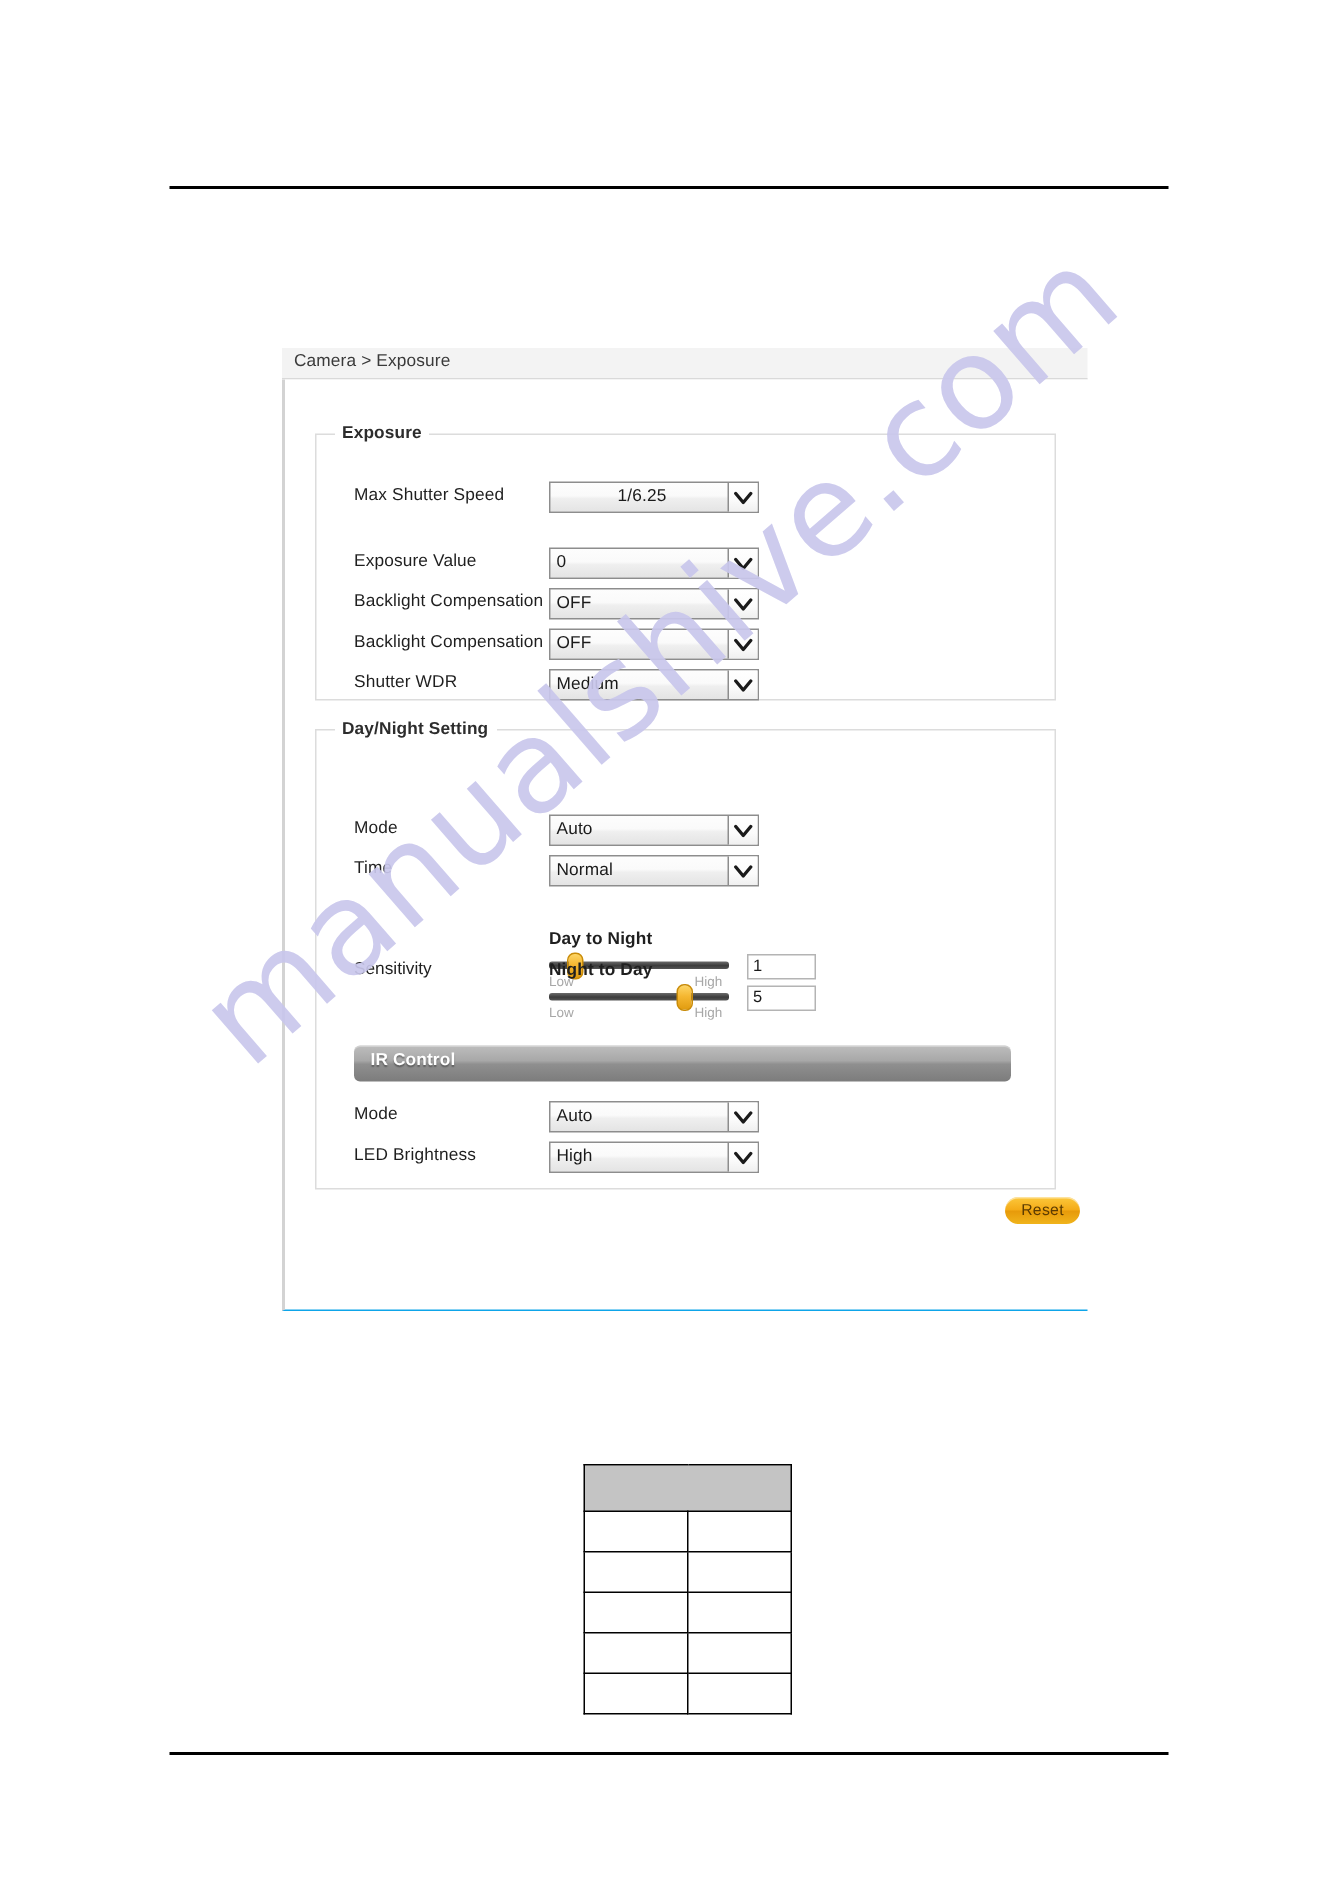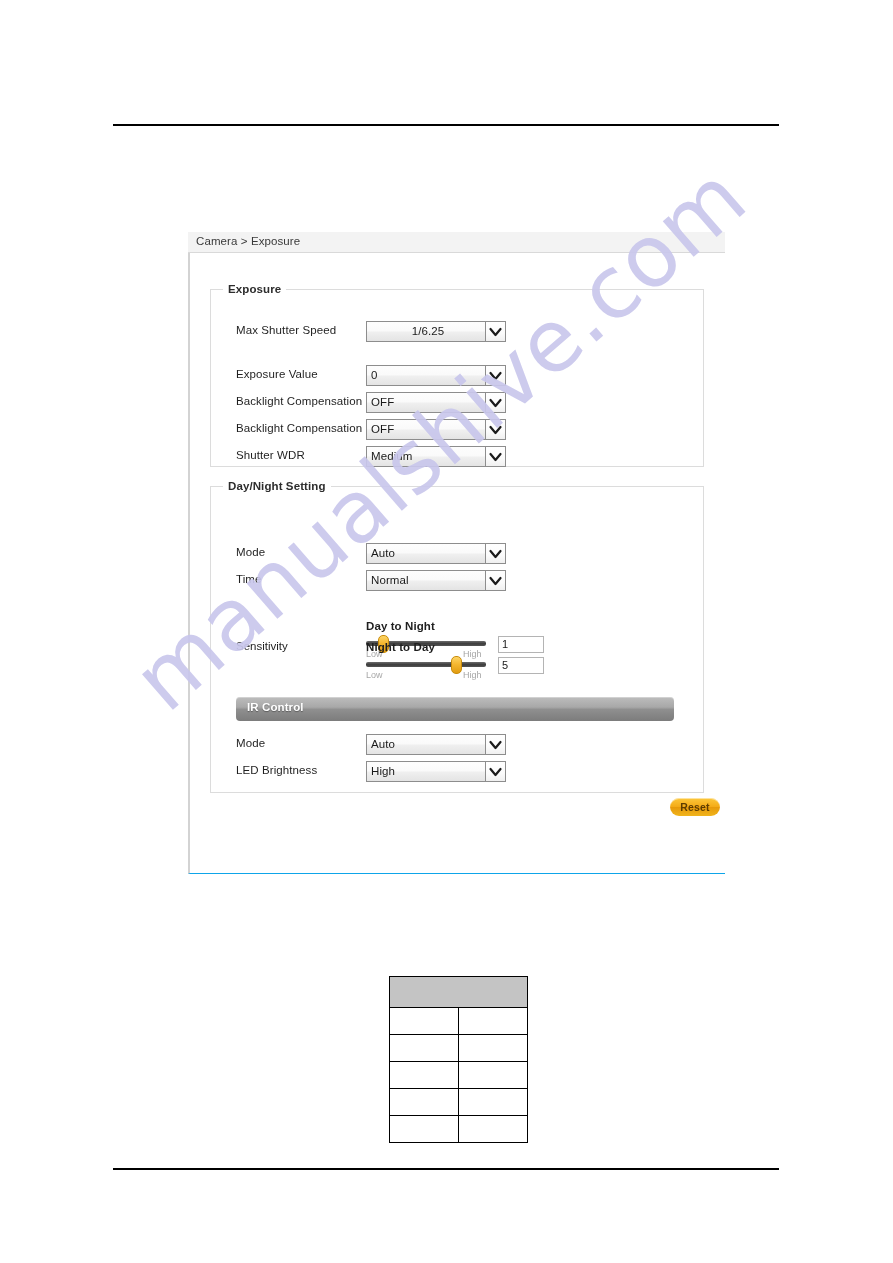--- a/index.html
+++ b/index.html
@@ -285,21 +285,21 @@
     left: 480px;
     top: 545px;
     width: 50px;
     height: 18px;
     border-radius: 9px;
     border: none;
     background: linear-gradient(to bottom, #fcc83c 0%, #f4ab17 48%, #e79a0a 52%, #f0b41c 100%);
     color: #5c3c02;
     font-family: "Liberation Sans", sans-serif;
     font-size: 10.5px;
-    font-weight: bold;
+    font-weight: normal;
     letter-spacing: .2px;
     padding: 0;
     cursor: pointer;
     box-shadow: inset 0 1px 0 rgba(255,255,255,.5);
   }
 
   
   .doc-table {
     position: absolute;
     left: 389px;

